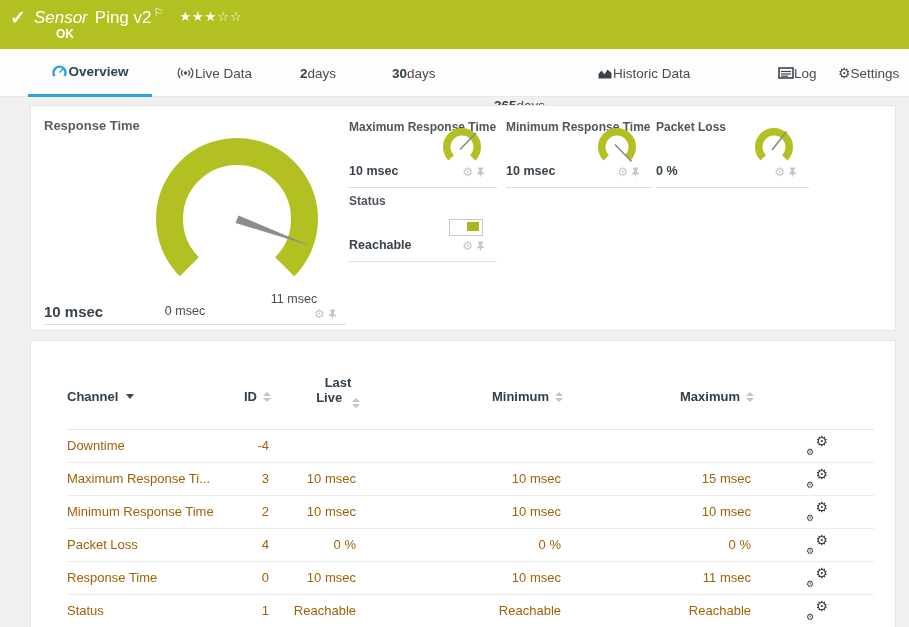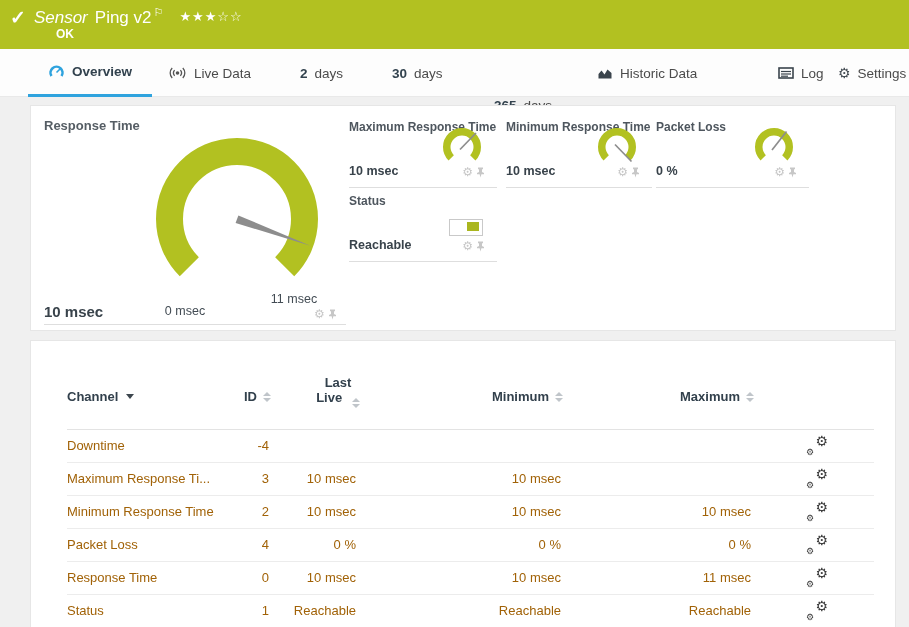--- a/index.html
+++ b/index.html
@@ -13,24 +13,24 @@
   .sensorbar{position:absolute;top:0;left:0;width:909px;height:49px;background:#b2c121;color:#fff;}
   .sensorbar .row1{position:absolute;top:5px;left:10px;display:flex;align-items:baseline;}
   .check{font-size:19px;font-weight:bold;margin-right:8px;position:relative;top:1px;}
   .kind{font-style:italic;font-size:17px;margin-right:7px;}
   .sname{font-weight:normal;font-size:17px;}
   .flag{font-size:11px;position:relative;top:-7px;margin-left:2px;}
   .stars{font-size:13px;letter-spacing:1px;margin-left:16px;position:relative;top:-2px;}
   .okline{position:absolute;top:27px;left:56px;font-size:12px;font-weight:bold;}
   
   .tabbar{position:absolute;top:49px;left:0;width:909px;height:48px;background:#fdfdfd;border-bottom:1px solid #e9e9e9;box-sizing:border-box;}
-  .tab{position:absolute;top:0;height:48px;display:flex;align-items:center;gap:7px;font-size:13.5px;color:#4b4b4b;cursor:pointer;box-sizing:border-box;}
+  .tab{position:absolute;top:0;height:48px;display:flex;align-items:center;font-size:13.5px;color:#4b4b4b;cursor:pointer;box-sizing:border-box;}
   .tab .num{font-weight:bold;color:#32424e;}
   .tab-overview{left:28px;width:124px;justify-content:center;border-bottom:3px solid #2fa3de;color:#32424e;font-weight:bold;}
-  .tab-live{left:168px;}
+  .tab-live{left:176px;}
   .tab-2d{left:300px;}
   .tab-30d{left:392px;}
   .tab-365d{left:494px;margin-top:32px;}
   .tab-historic{left:597px;}
   .tab-log{left:778px;}
   .tab-settings{left:838px;}
   .gearglyph{font-size:14px;color:#454d54;font-style:normal;}
   
   .panel{position:absolute;background:#fff;border:1px solid #e6e6e6;box-sizing:border-box;}
   .panel-overview{left:30px;top:105px;width:866px;height:226px;}
@@ -292,20 +292,21 @@
       <div class="td td-max"></div>
       <div class="td td-gear"><span class="cogs"><span class="c1">⚙</span><span class="c2">⚙</span></span></div>
     </div>
 
     <div class="trow">
       <div class="rline"></div>
       <div class="td td-channel">Maximum Response Ti...</div>
       <div class="td td-id">3</div>
       <div class="td td-last">10 msec</div>
       <div class="td td-min">10 msec</div>
+      <div class="td td-max">15 msec</div>
       <div class="td td-gear"><span class="cogs"><span class="c1">⚙</span><span class="c2">⚙</span></span></div>
     </div>
 
     <div class="trow">
       <div class="rline"></div>
       <div class="td td-channel">Minimum Response Time</div>
       <div class="td td-id">2</div>
       <div class="td td-last">10 msec</div>
       <div class="td td-min">10 msec</div>
       <div class="td td-max">10 msec</div>

